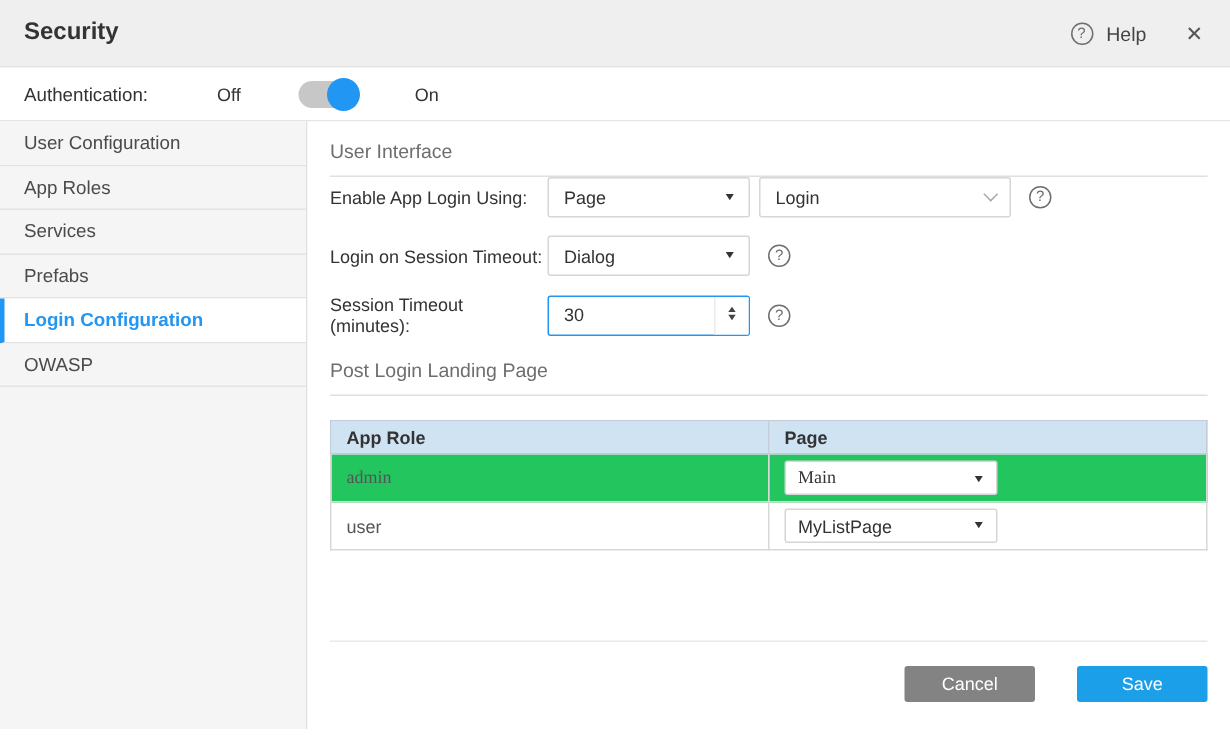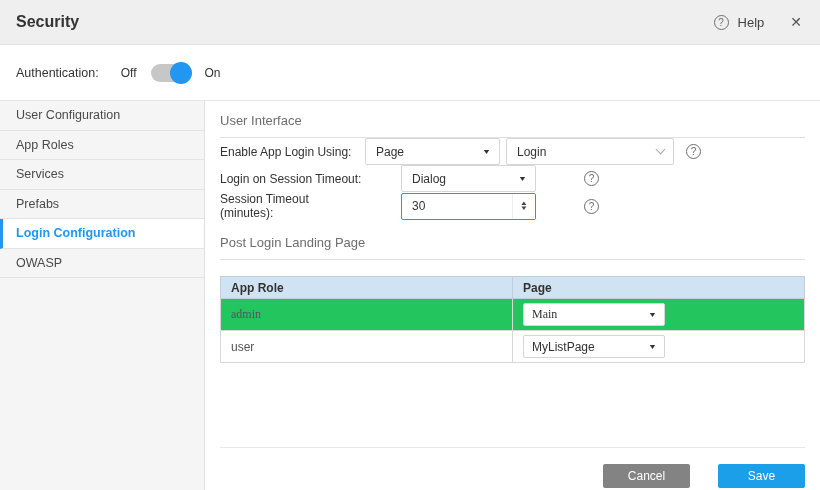--- a/index.html
+++ b/index.html
@@ -27,24 +27,25 @@
   .help-btn { display: flex; align-items: center; cursor: pointer; }
   .circle-q {
     width: 15px; height: 15px; border: 1px solid #6e6e6e; border-radius: 50%;
     font-size: 10px; line-height: 13px; text-align: center; color: #6e6e6e;
   }
   .help-btn .help-text { font-size: 13px; color: #444; margin-left: 9px; }
   .close-btn { margin-left: 26px; font-size: 14px; color: #555; cursor: pointer; line-height: 1; }
 
   
   .auth-row {
-    height: 56px; background: #fff;
+    height: 36px; background: #fff;
     border-bottom: 1px solid #e5e5e5;
     display: flex; align-items: center;
     padding: 0 16px; 
+    gap: 24px;
   }
   .auth-row .auth-label { font-size: 12.5px; color: #333; }
   .auth-row .off-label { font-size: 12px; color: #333; margin-left: 22px; }
   .auth-row .on-label  { font-size: 12px; color: #333; }
   .toggle {
     width: 40px; height: 18px; border-radius: 9px;
     background: #c7c7c7; position: relative;
     margin: 0 14px; cursor: pointer; flex: none;
   }
   .toggle .knob {
@@ -79,21 +80,21 @@
   }
   .section-title {
     margin-top: 12px; font-size: 13px; color: #6e6e6e;
     padding-bottom: 9px; border-bottom: 1px solid #e0e0e0;
     font-weight: 400;
   }
   .section-title.second { margin-top: 15px; }
 
   .form-row { display: flex; align-items: center; }
   .form-row.first { }
-  .form-row + .form-row { margin-top: 0; gap: 36px; }
+  .form-row + .form-row { margin-top: 12px; }
   .form-label { width: 145px; flex: none; font-size: 12px; color: #333; }
 
   .select {
     height: 27px; background: #fff; border: 1px solid #d6d6d6; border-radius: 2px;
     display: flex; align-items: center; justify-content: space-between;
     padding: 0 9px 0 10px; font-size: 12px; color: #333; cursor: pointer;
   }
   .select .arrow { font-size: 7px; color: #333; transform: scaleX(1.3); }
   .select.w-type { width: 135px; }
   .select.w-page { width: 168px; margin-left: 6px; }

